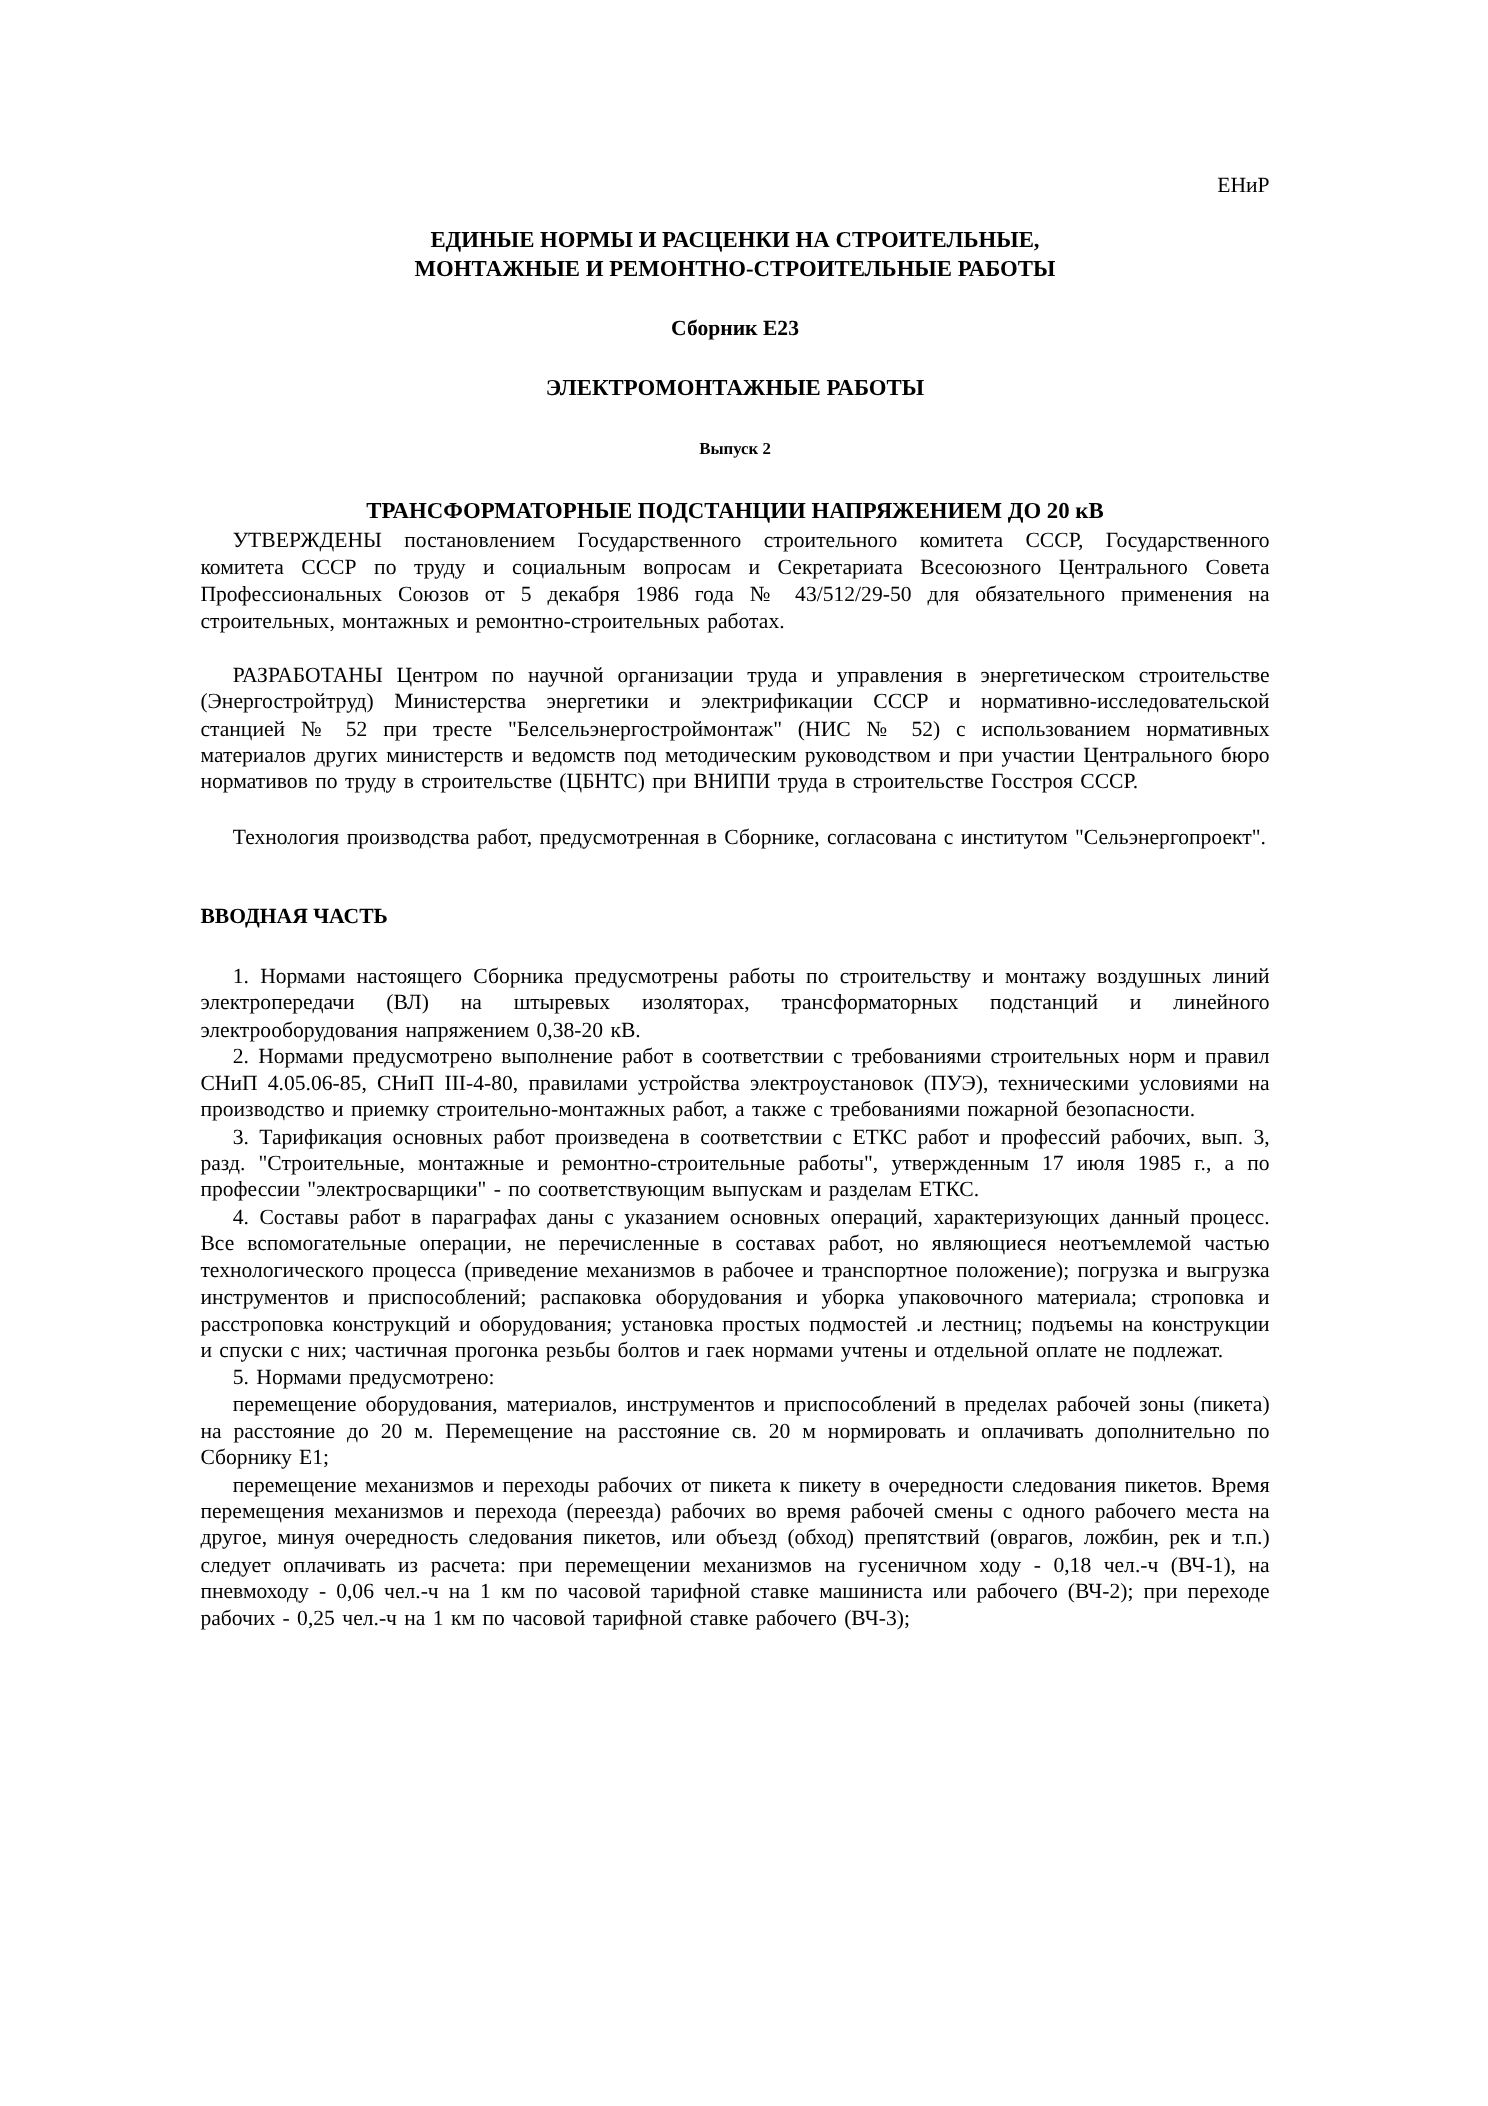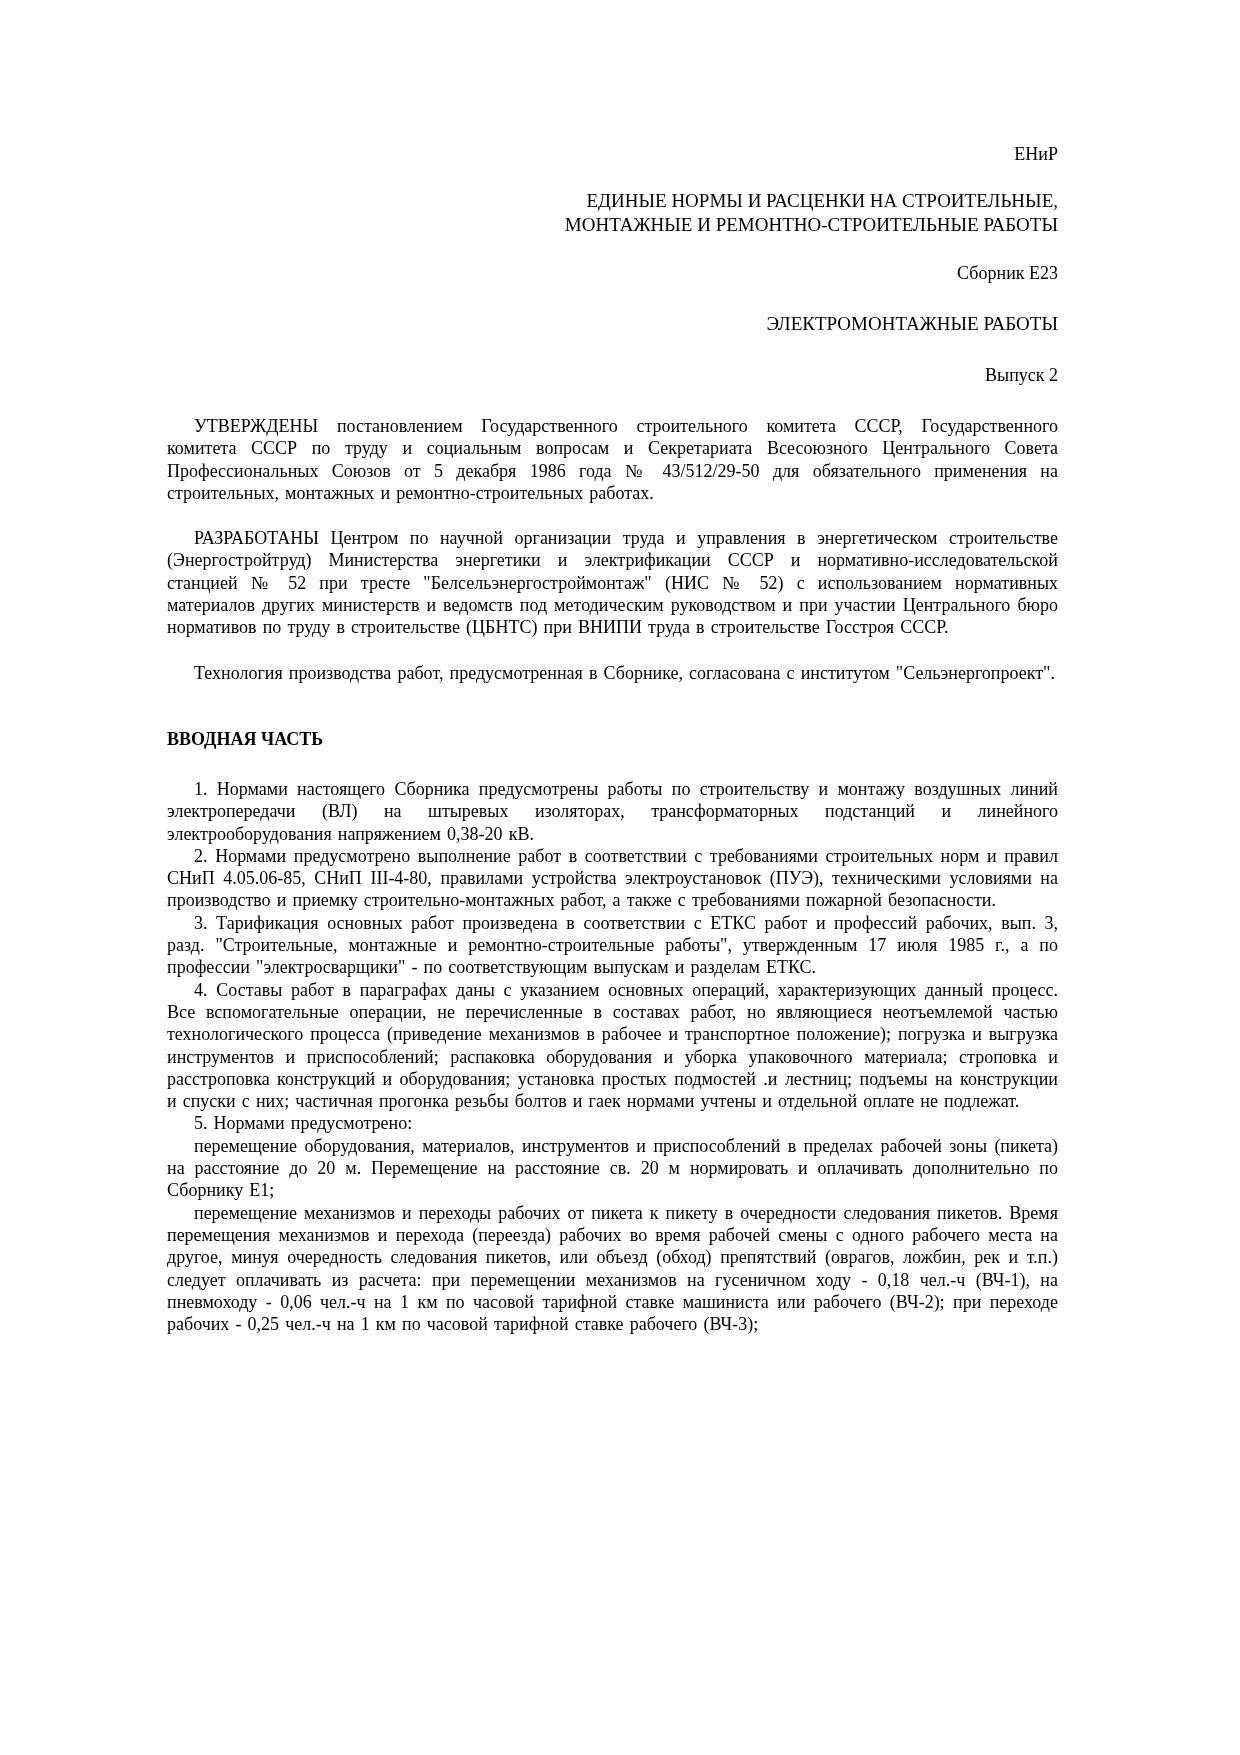--- a/index.html
+++ b/index.html
@@ -18,41 +18,41 @@
     color: #000000;
     box-sizing: border-box;
     padding: 143px 182px 0 167px;
   }
   .corner-label {
     text-align: right;
     font-size: 18px;
     line-height: 22px;
   }
   .hdr {
-    text-align: right;
-    font-weight: normal;
+    text-align: center;
+    font-weight: bold;
   }
   .main-title {
     margin-top: 24px;
     font-size: 19px;
     line-height: 24px;
   }
   .collection {
     margin-top: 25px;
     font-size: 18px;
     line-height: 22px;
   }
   .subtitle {
     margin-top: 29px;
     font-size: 19px;
     line-height: 22px;
   }
   .issue {
     margin-top: 29px;
-    font-size: 18px;
+    font-size: 14px;
     line-height: 22px;
   }
   .doc-title {
     margin-top: 29px;
     font-size: 19px;
     line-height: 24px;
   }
   .preamble {
   }
   p.para {
@@ -88,20 +88,21 @@
     <div>МОНТАЖНЫЕ И РЕМОНТНО-СТРОИТЕЛЬНЫЕ РАБОТЫ</div>
   </div>
 
   <div class="hdr collection">Сборник Е23</div>
 
   <div class="hdr subtitle">ЭЛЕКТРОМОНТАЖНЫЕ РАБОТЫ</div>
 
   <div class="hdr issue">Выпуск 2</div>
 
   <div class="hdr doc-title">
+    <div>ТРАНСФОРМАТОРНЫЕ ПОДСТАНЦИИ НАПРЯЖЕНИЕМ ДО 20 кВ</div>
   </div>
 
   <div class="preamble">
     <p class="para">УТВЕРЖДЕНЫ постановлением Государственного строительного комитета СССР, Государственного комитета СССР по труду и социальным вопросам и Секретариата Всесоюзного Центрального Совета Профессиональных Союзов от 5 декабря 1986 года № 43/512/29-50 для обязательного применения на строительных, монтажных и ремонтно-строительных работах.</p>
     <p class="para">РАЗРАБОТАНЫ Центром по научной организации труда и управления в энергетическом строительстве (Энергостройтруд) Министерства энергетики и электрификации СССР и нормативно-исследовательской станцией № 52 при тресте "Белсельэнергостроймонтаж" (НИС № 52) с использованием нормативных материалов других министерств и ведомств под методическим руководством и при участии Центрального бюро нормативов по труду в строительстве (ЦБНТС) при ВНИПИ труда в строительстве Госстроя СССР.</p>
     <p class="para">Технология производства работ, предусмотренная в Сборнике, согласована с институтом "Сельэнергопроект".</p>
   </div>
 
   <div class="section-heading">ВВОДНАЯ ЧАСТЬ</div>
 

